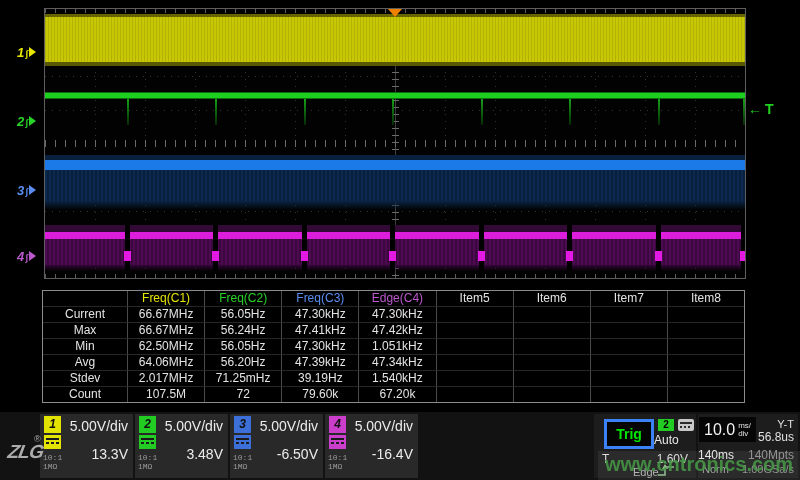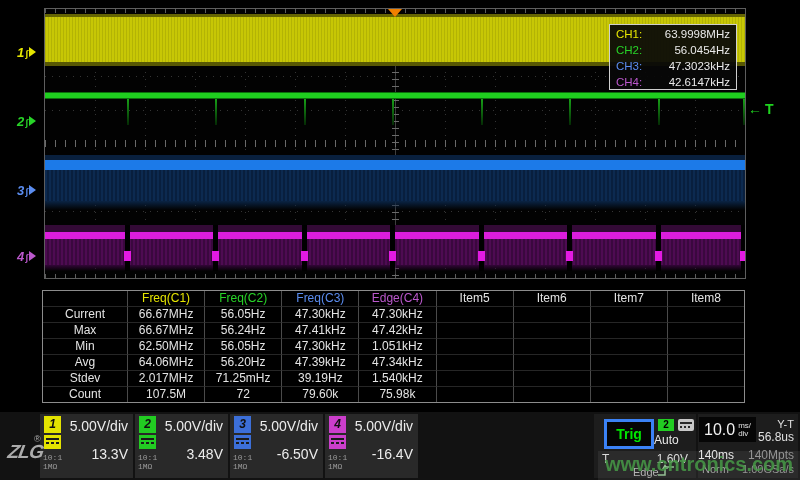--- a/index.html
+++ b/index.html
@@ -177,38 +177,20 @@
     <div class="sq4" style="left:256px"></div>
     <div class="sq4" style="left:344px"></div>
     <div class="sq4" style="left:433px"></div>
     <div class="sq4" style="left:521px"></div>
     <div class="sq4" style="left:610px"></div>
     <div class="sq4" style="left:695px"></div>
   </div>
 
   <div class="trigpos"></div>
 
-  <div class="freqbox">
-    <div class="freqrow">
-      <span class="c1t">CH1:</span>
-      <span class="v">63.9998MHz</span>
-    </div>
-    <div class="freqrow">
-      <span class="c2t">CH2:</span>
-      <span class="v">56.0454Hz</span>
-    </div>
-    <div class="freqrow">
-      <span class="c3t">CH3:</span>
-      <span class="v">47.3023kHz</span>
-    </div>
-    <div class="freqrow">
-      <span class="c4t">CH4:</span>
-      <span class="v">42.6147kHz</span>
-    </div>
-  </div>
 </div>
 
 <div class="chmark c1t" style="top:45px">
   <span>1</span>
     <span class="sq">ʃ</span>
     <span class="tri"></span>
 </div>
 <div class="chmark c2t" style="top:114px">
   <span>2</span>
     <span class="sq">ʃ</span>
@@ -288,21 +270,21 @@
   <div class="cell">1.540kHz</div>
   <div class="cell"></div>
   <div class="cell"></div>
   <div class="cell"></div>
   <div class="cell"></div>
 
   <div class="cell">Count</div>
   <div class="cell">107.5M</div>
   <div class="cell">72</div>
   <div class="cell">79.60k</div>
-  <div class="cell">75.98k</div>
+  <div class="cell">67.20k</div>
   <div class="cell"></div>
   <div class="cell"></div>
   <div class="cell"></div>
   <div class="cell"></div>
 </div>
 
 <div class="bar">
 
   <div class="chblk" style="left:40px">
     <div class="badge c1bg">1</div>

